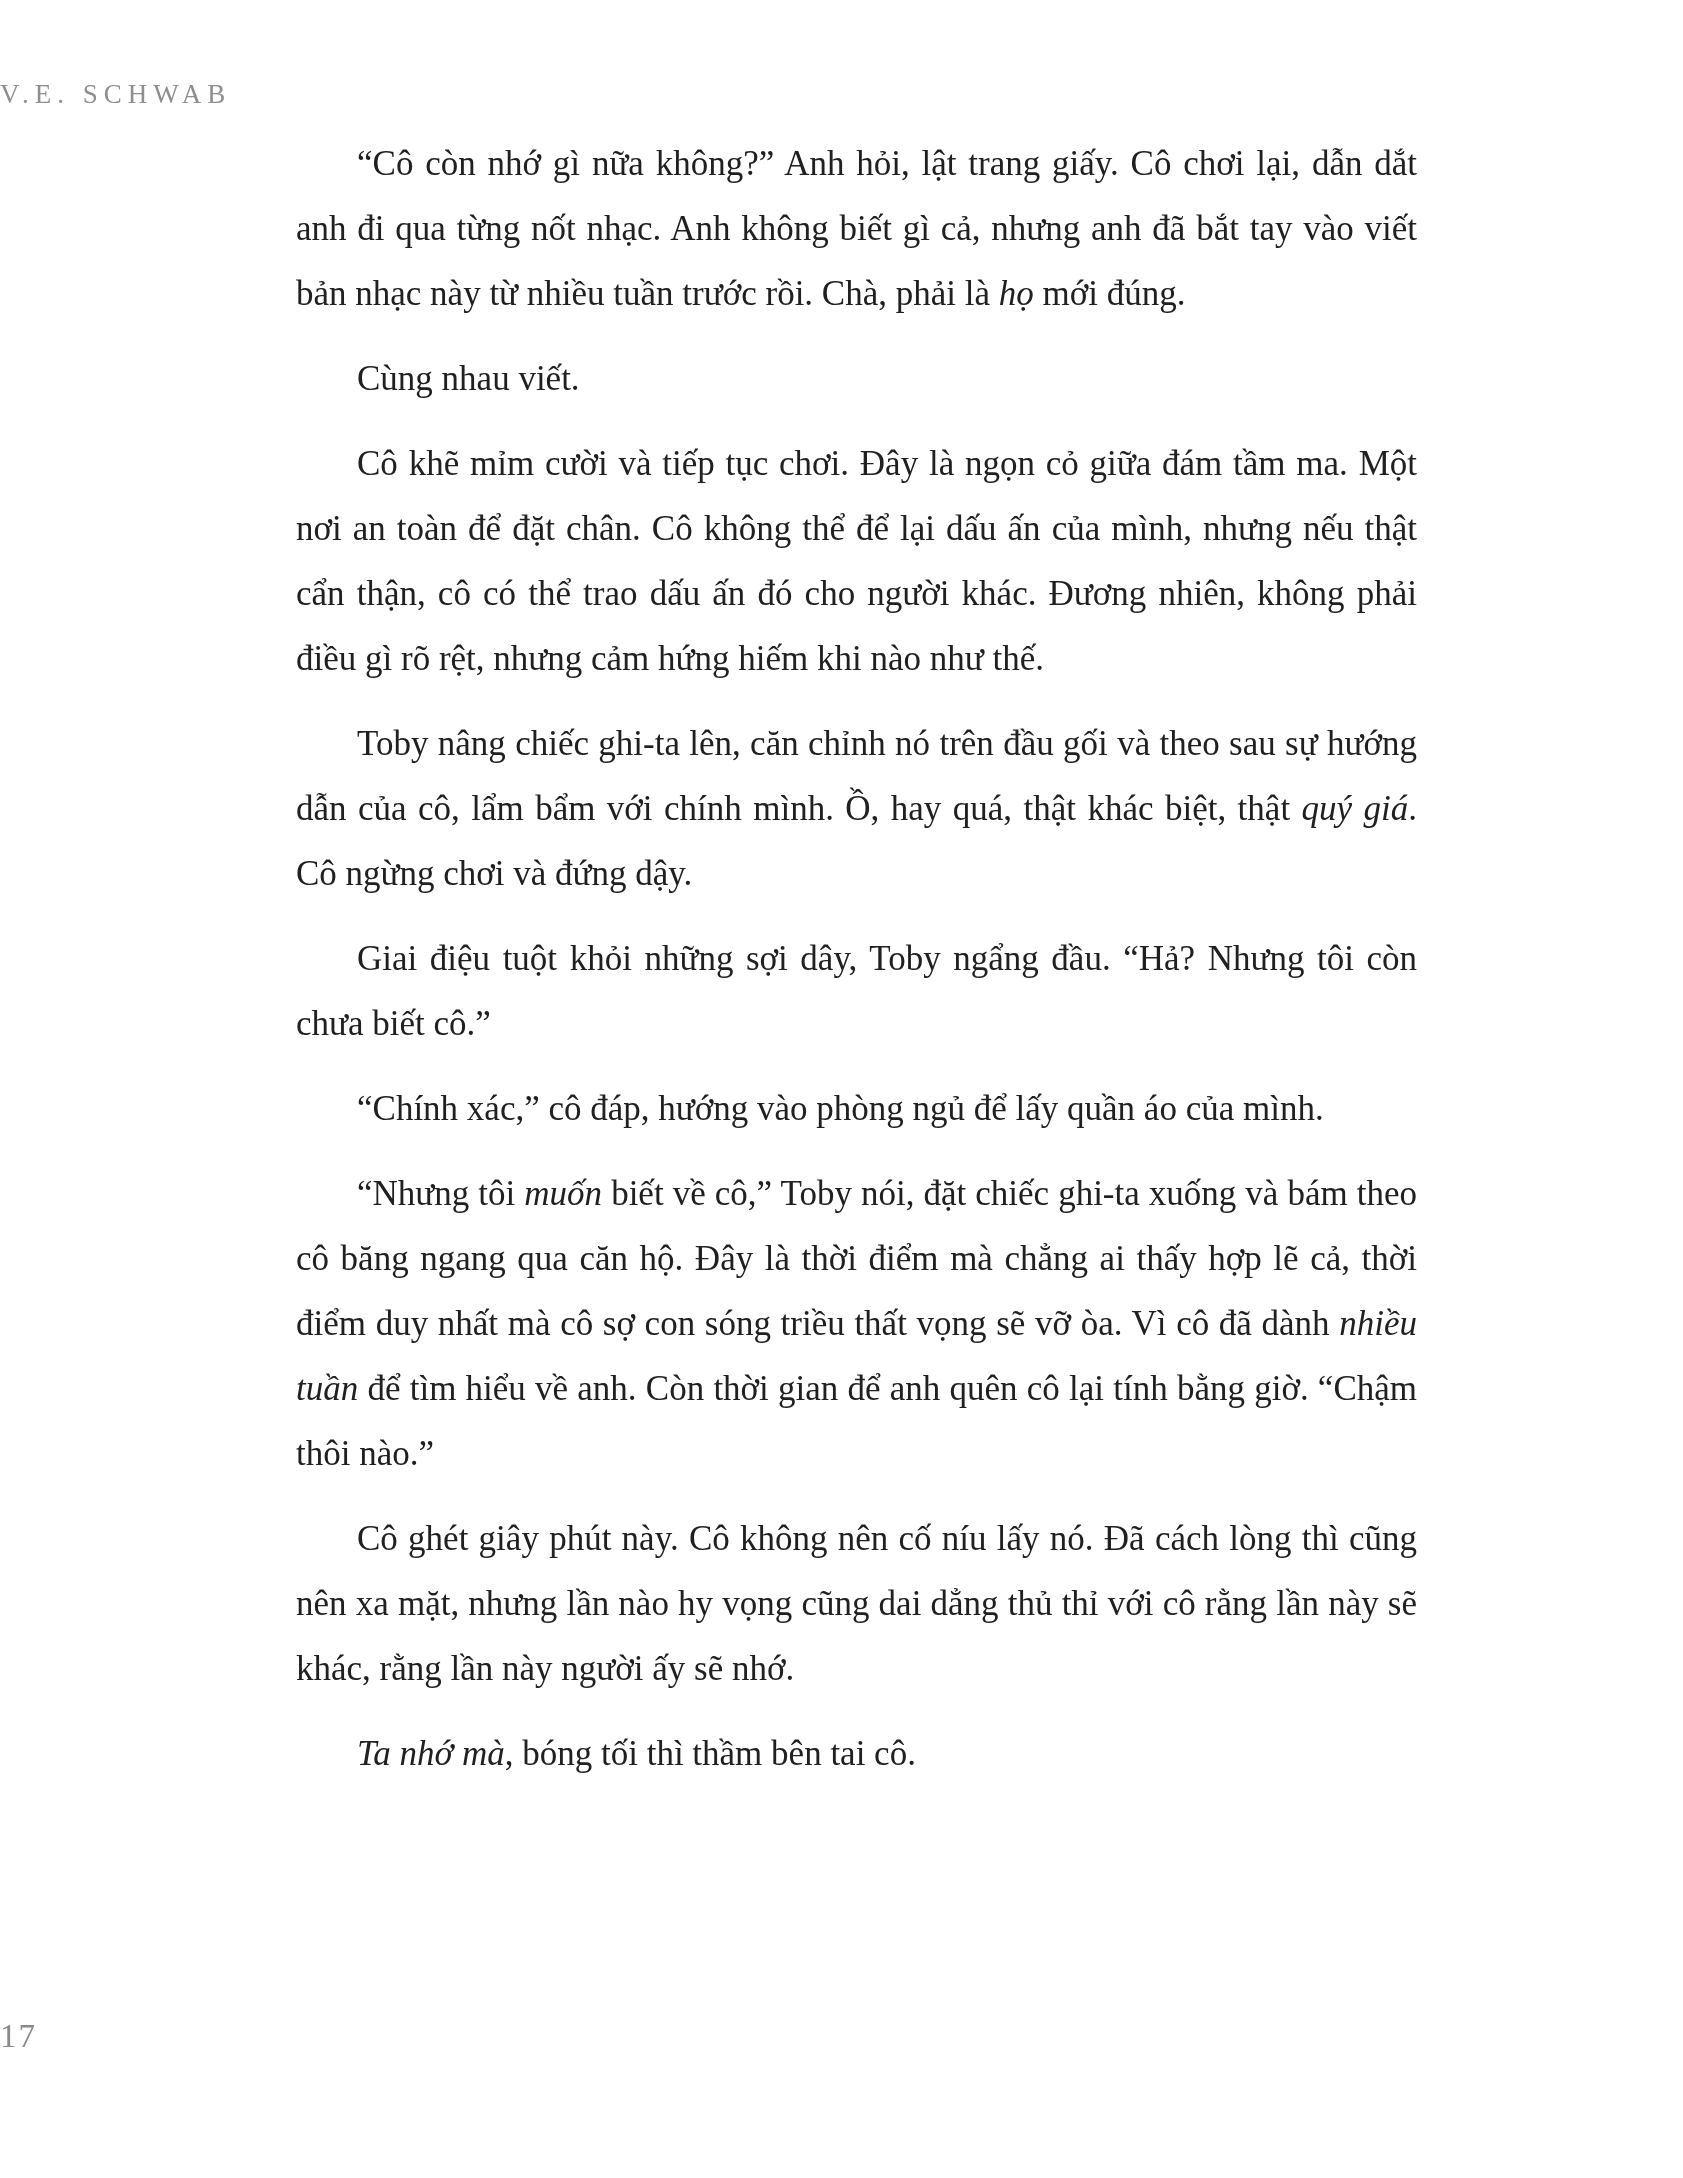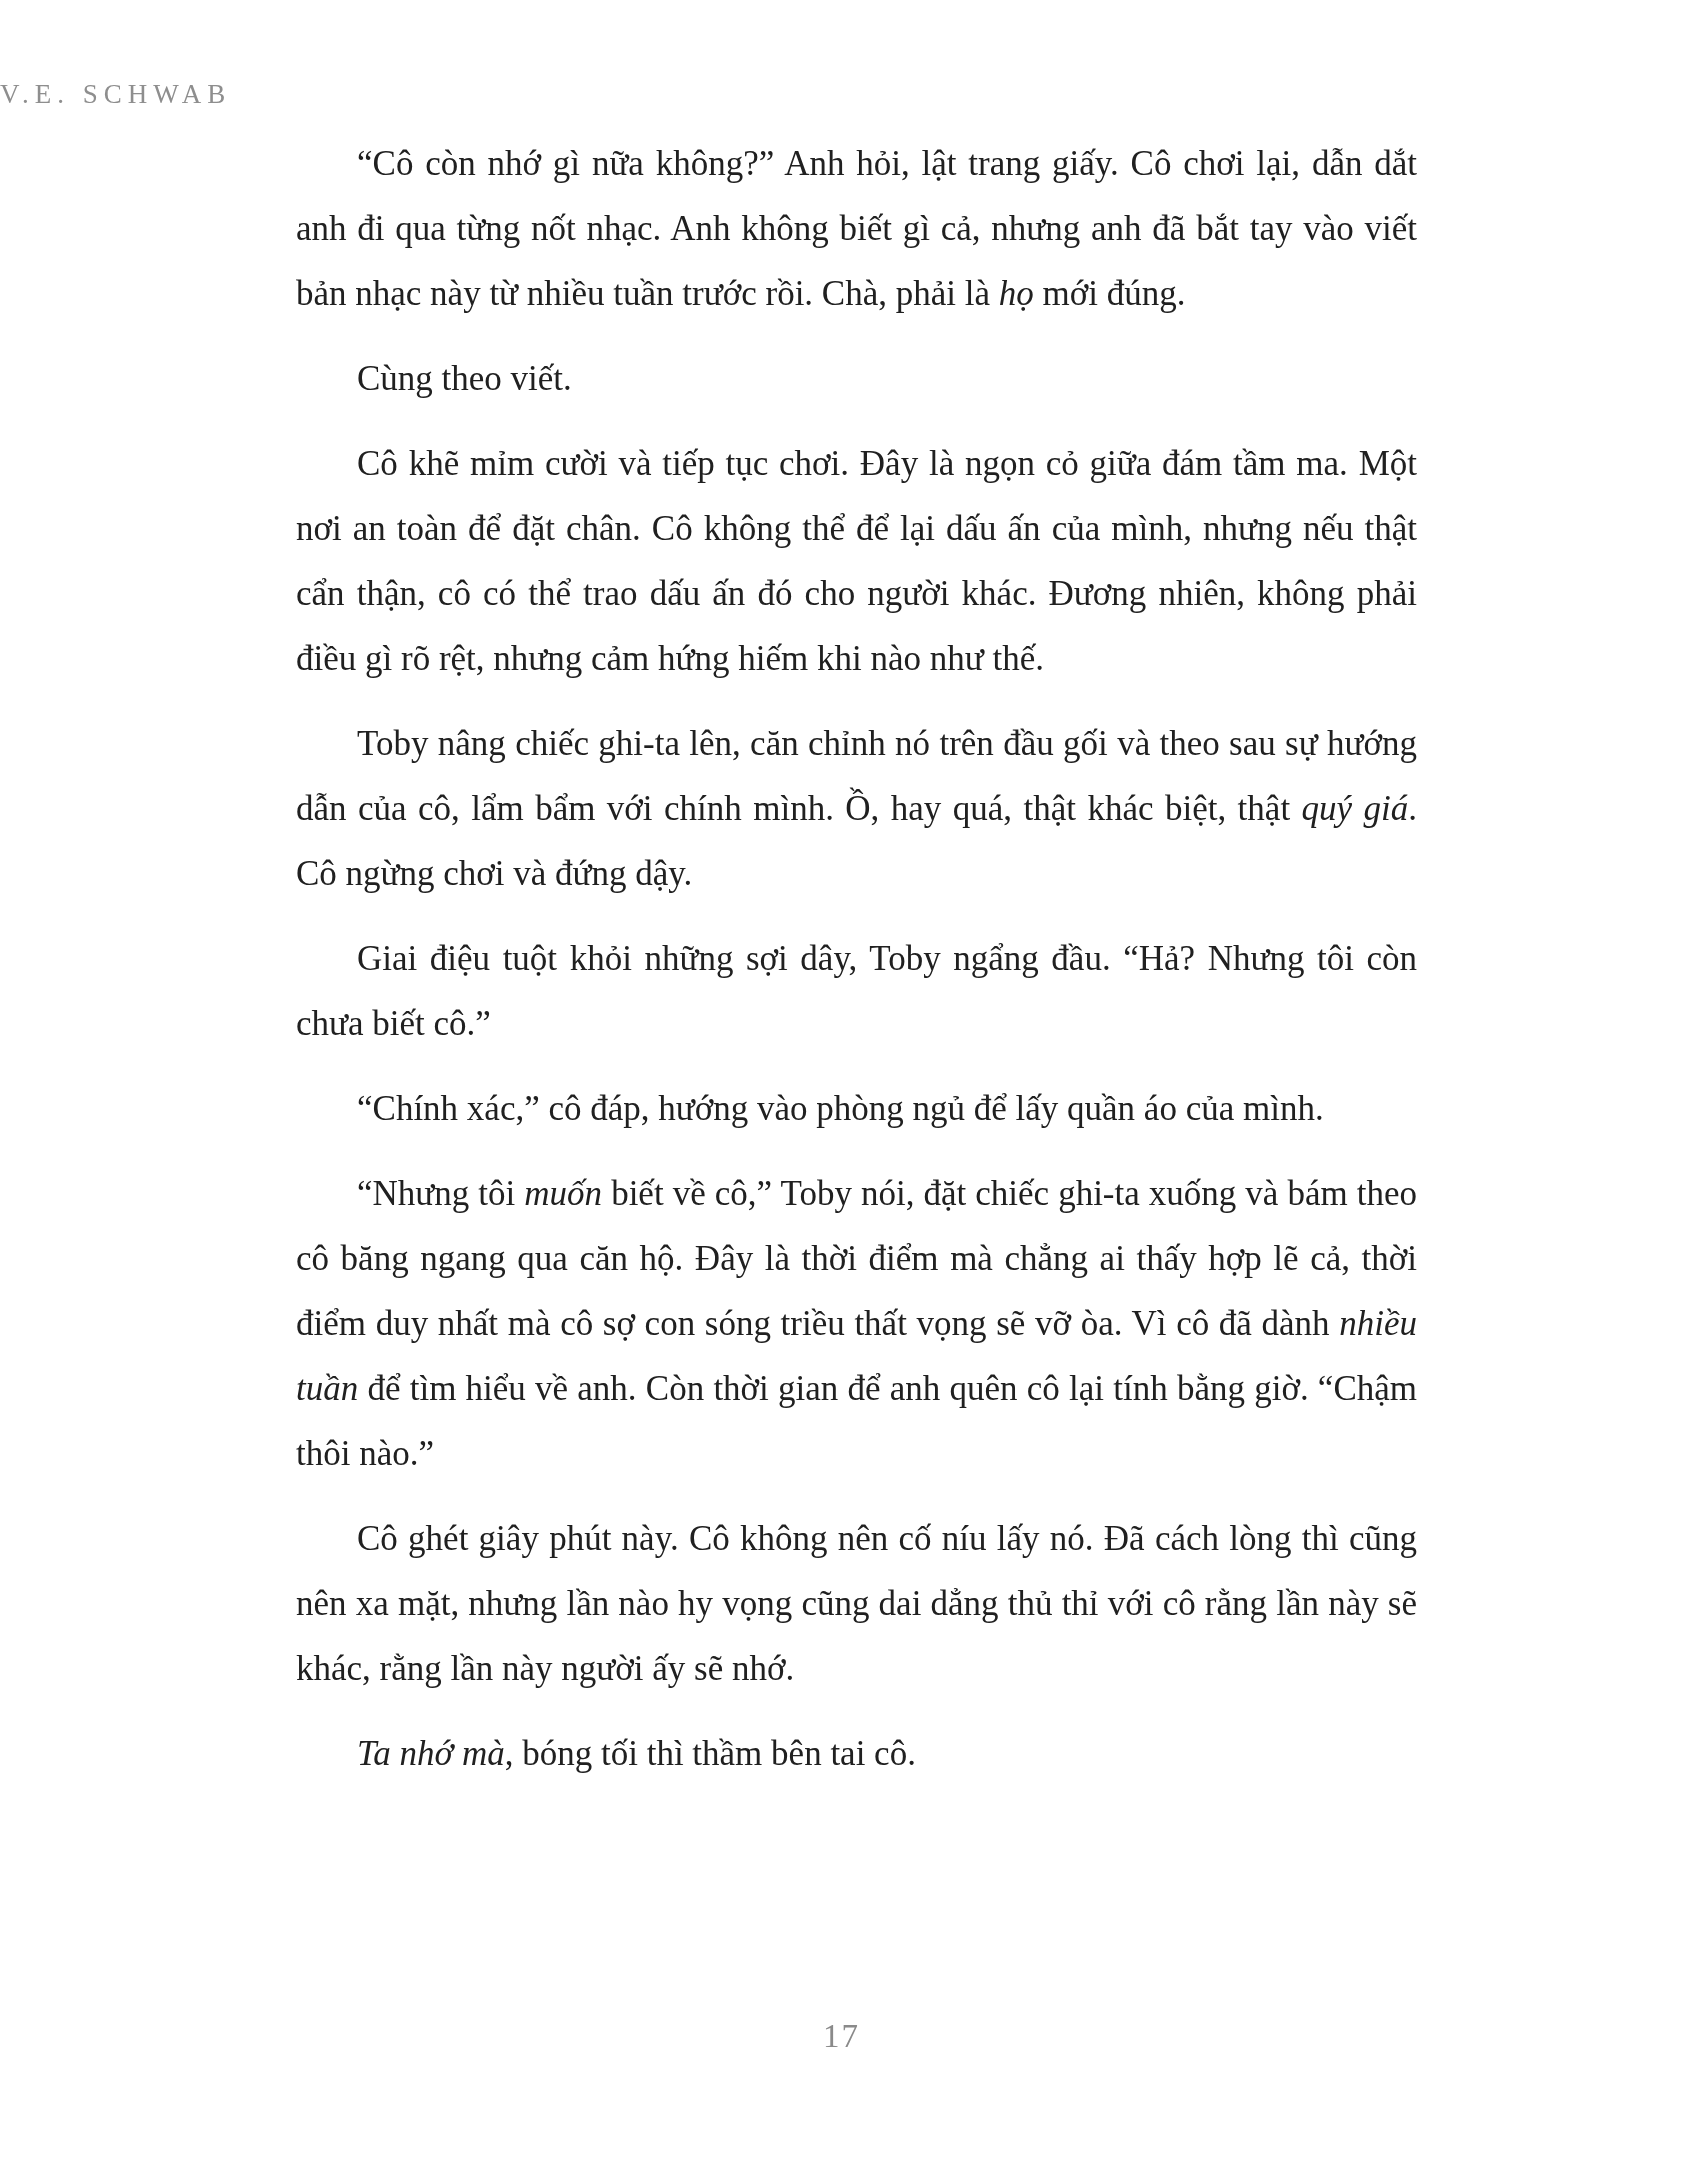--- a/index.html
+++ b/index.html
@@ -43,34 +43,34 @@
     margin-top: 0;
   }
   .text-block em {
     font-style: italic;
   }
   .page-number {
     position: absolute;
     top: 2018px;
     left: 0;
     width: 100%;
-    text-align: center;
+    text-align: left;
     font-size: 33px;
     color: #8a8a8a;
     letter-spacing: 2px;
   }
 </style>
 </head>
 <body>
 
 <div class="running-head">V.E. SCHWAB</div>
 
 <div class="text-block">
     <p><span>“Cô còn nhớ gì nữa không?” Anh hỏi, lật trang giấy. Cô chơi lại, dẫn dắt anh đi qua từng nốt nhạc. Anh không biết gì cả, nhưng anh đã bắt tay vào viết bản nhạc này từ nhiều tuần trước rồi. Chà, phải là </span><em>họ</em><span> mới đúng.</span></p>
-    <p><span>Cùng theo viết.</span></p>
+    <p><span>Cùng nhau viết.</span></p>
     <p><span>Cô khẽ mỉm cười và tiếp tục chơi. Đây là ngọn cỏ giữa đám tầm ma. Một nơi an toàn để đặt chân. Cô không thể để lại dấu ấn của mình, nhưng nếu thật cẩn thận, cô có thể trao dấu ấn đó cho người khác. Đương nhiên, không phải điều gì rõ rệt, nhưng cảm hứng hiếm khi nào như thế.</span></p>
     <p><span>Toby nâng chiếc ghi-ta lên, căn chỉnh nó trên đầu gối và theo sau sự hướng dẫn của cô, lẩm bẩm với chính mình. Ồ, hay quá, thật khác biệt, thật </span><em>quý giá</em><span>. Cô ngừng chơi và đứng dậy.</span></p>
     <p><span>Giai điệu tuột khỏi những sợi dây, Toby ngẩng đầu. “Hả? Nhưng tôi còn chưa biết cô.”</span></p>
     <p><span>“Chính xác,” cô đáp, hướng vào phòng ngủ để lấy quần áo của mình.</span></p>
     <p><span>“Nhưng tôi </span><em>muốn</em><span> biết về cô,” Toby nói, đặt chiếc ghi-ta xuống và bám theo cô băng ngang qua căn hộ. Đây là thời điểm mà chẳng ai thấy hợp lẽ cả, thời điểm duy nhất mà cô sợ con sóng triều thất vọng sẽ vỡ òa. Vì cô đã dành </span><em>nhiều tuần</em><span> để tìm hiểu về anh. Còn thời gian để anh quên cô lại tính bằng giờ. “Chậm thôi nào.”</span></p>
     <p><span>Cô ghét giây phút này. Cô không nên cố níu lấy nó. Đã cách lòng thì cũng nên xa mặt, nhưng lần nào hy vọng cũng dai dẳng thủ thỉ với cô rằng lần này sẽ khác, rằng lần này người ấy sẽ nhớ.</span></p>
     <p><em>Ta nhớ mà</em><span>, bóng tối thì thầm bên tai cô.</span></p>
   </div>
 
 <div class="page-number">17</div>

